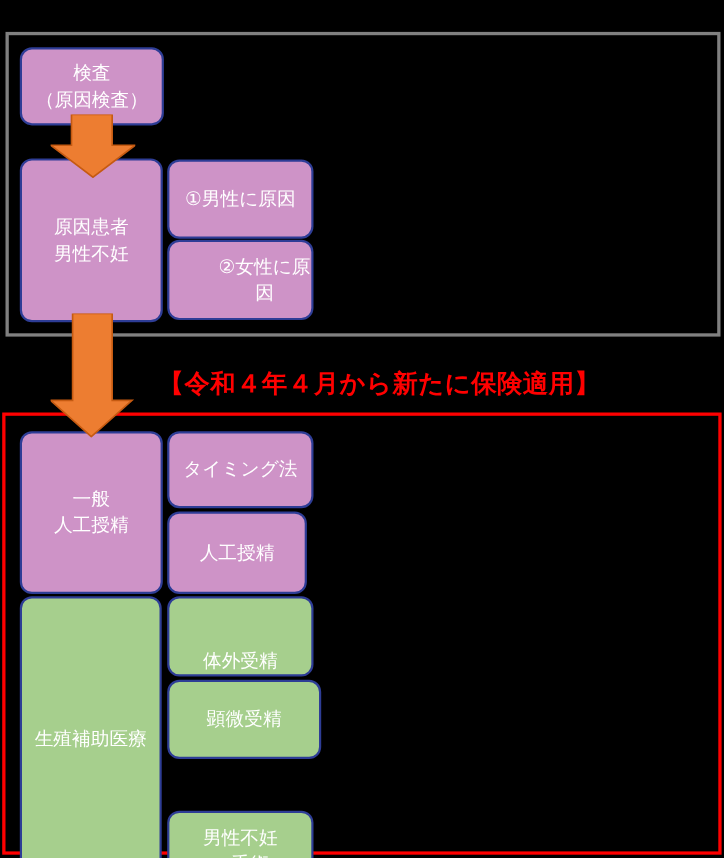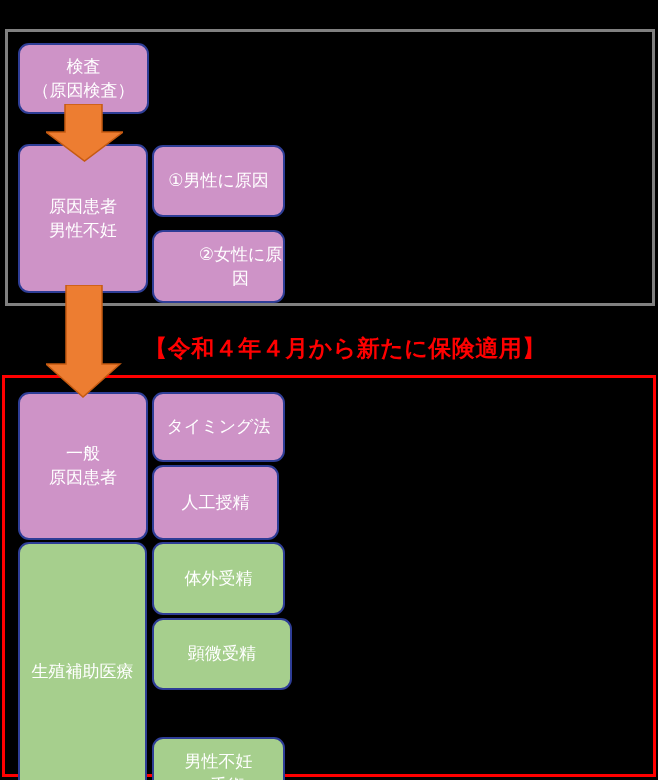--- a/index.html
+++ b/index.html
@@ -22,26 +22,26 @@
     text-align:center;color:var(--box-text);
     font-size:17px;line-height:1.4;
   }
   .box span{white-space:pre-line;}
   .purple{background:var(--box-purple);}
   .green{background:var(--box-green);}
 
   .pos-exam      {left:18px; top:43px;  width:131px;height:71px;}
   .pos-cause     {left:18px; top:144px; width:130px;height:149px;}
   .pos-male      {left:152px;top:145px; width:133px;height:72px;}
-  .pos-female    {left:152px;top:230px; width:133px;height:73px;padding-left:44px;}
+  .pos-female    {left:152px;top:218px; width:133px;height:73px;padding-left:44px;}
   .pos-general   {left:18px; top:392px; width:130px;height:148px;}
   .pos-timing    {left:152px;top:392px; width:133px;height:70px;}
   .pos-artificial{left:152px;top:465px; width:127px;height:75px;}
   .pos-art       {left:18px; top:542px; width:129px;height:259px;}
-  .pos-ivf       {left:152px;top:542px; width:133px;height:73px;}
+  .pos-ivf       {left:152px;top:542px; width:133px;height:73px;align-items:flex-end;}
   .pos-icsi      {left:152px;top:618px; width:140px;height:72px;text-align:center;}
   .pos-surgery   {left:152px;top:693px; width:133px;height:74px;margin-top:44px;}
 
   .banner{
     position:absolute;z-index:2;
     left:140px;top:333px;width:410px;
     text-align:center;
     font-size:23px;font-weight:bold;letter-spacing:0.5px;
     color:var(--banner-text);
   }
@@ -73,21 +73,21 @@
   <div class="box purple pos-female">
     <span>②女性に原因</span>
   </div>
 
   <div class="banner">【令和４年４月から新たに保険適用】</div>
 
   <div class="frame frame-bottom"></div>
 
   <div class="box purple pos-general">
     <span>一般
-原因患者</span>
+人工授精</span>
   </div>
 
   <div class="box purple pos-timing">
     <span>タイミング法</span>
   </div>
 
   <div class="box purple pos-artificial">
     <span>人工授精</span>
   </div>
 

